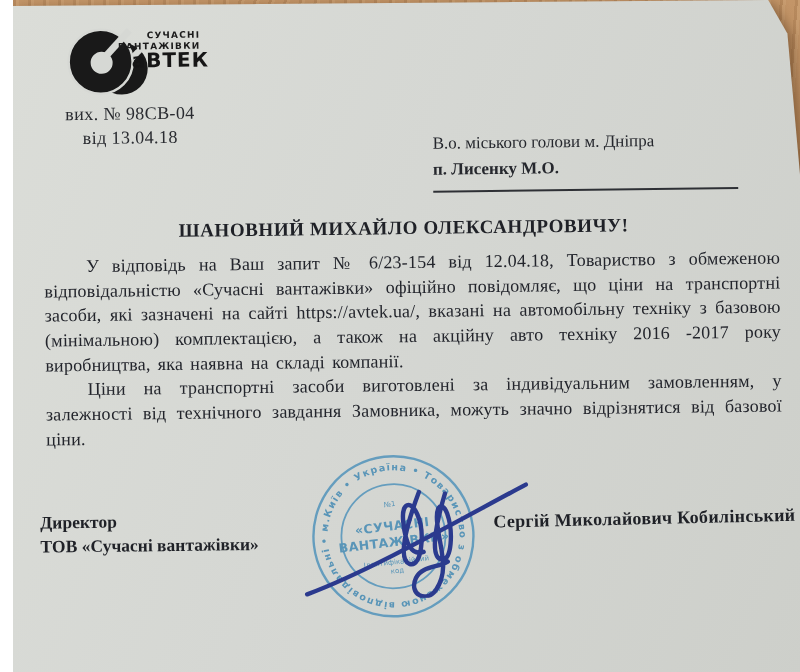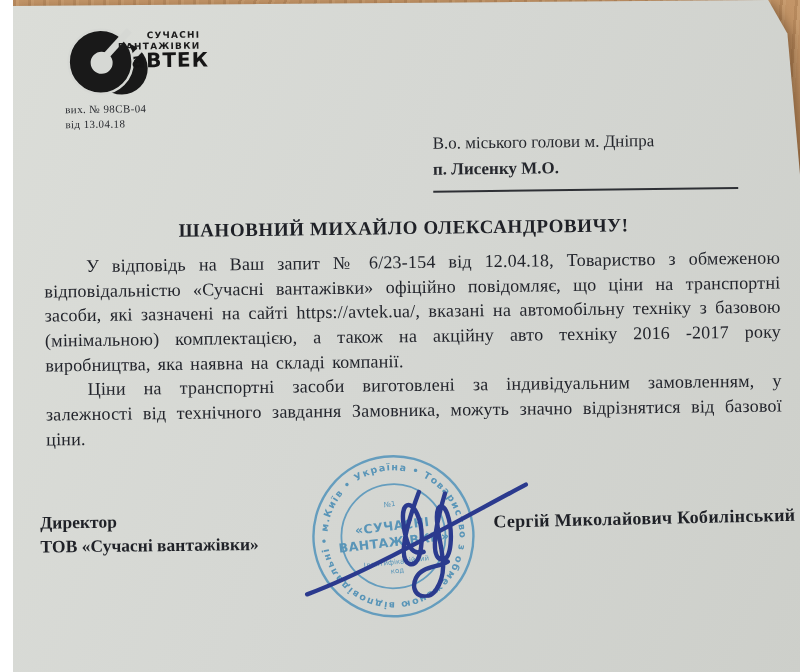--- a/index.html
+++ b/index.html
@@ -14,21 +14,21 @@
   }
   .paper-wrap{position:absolute;inset:0;filter:drop-shadow(5px 3px 6px rgba(55,28,4,.40));}
   .paper{
     position:absolute;inset:0;
     clip-path:polygon(0 0.9%, 94.4% 0, 96.8% 5%, 98.9% 33%, 99.7% 72%, 98.7% 100%, 0 100%);
     background:linear-gradient(112deg,#dbddd8 0%,#d5d7d3 45%,#cdcfca 100%);
   }
   .tilt{position:absolute;inset:0;transform:rotate(-0.7deg);transform-origin:50% 50%;color:#26282e;}
   .abs{position:absolute;}
   .logo-svg{left:50px;top:14px;width:152px;height:86px;}
-  .ref-block{left:55px;top:98px;font-size:11px;line-height:1.35;color:#2a2c31;letter-spacing:.4px;}
+  .ref-block{left:55px;top:98px;font-size:18px;line-height:1.35;color:#2a2c31;letter-spacing:.4px;text-align:center;}
   .addressee{left:422px;top:131px;font-size:17px;line-height:1.5;color:#25272d;}
   .addressee .bold{font-weight:bold;}
   .addr-rule{width:305px;height:0;border-top:2px solid #2e3035;margin-top:9px;}
   .salutation{left:92px;top:217px;width:600px;text-align:center;font-weight:bold;font-size:19px;letter-spacing:.6px;color:#1f2127;}
   .body-text{left:32px;top:250px;width:736px;font-size:18px;line-height:1.37;text-align:justify;letter-spacing:.2px;word-spacing:2.5px;color:#23252c;}
   .body-text p{margin:0;text-indent:42px;}
   .director{left:25px;top:506px;font-weight:bold;font-size:17.5px;line-height:1.38;color:#1f2127;}
   .signer{left:478px;top:511px;font-weight:bold;font-size:18px;letter-spacing:.3px;color:#1f2127;transform:rotate(-0.6deg);}
   .seal-svg{left:293px;top:451px;width:170px;height:170px;transform:rotate(-6deg);mix-blend-mode:multiply;opacity:.92;}
   .sig-svg{left:284px;top:474px;width:234px;height:124px;}

